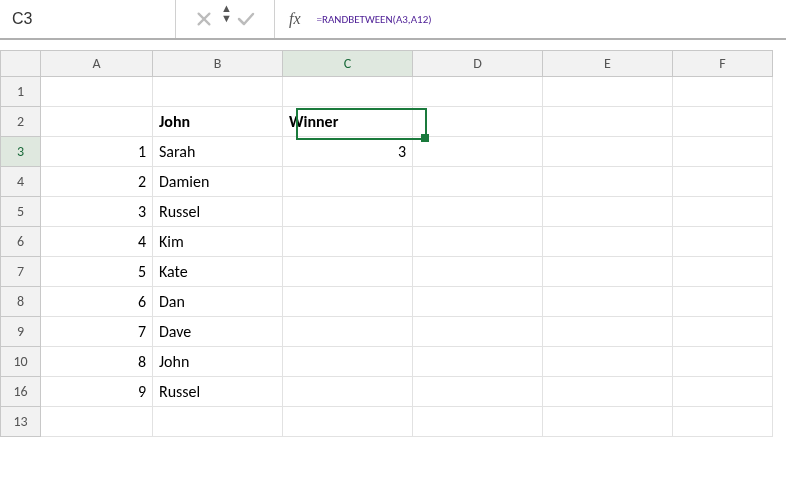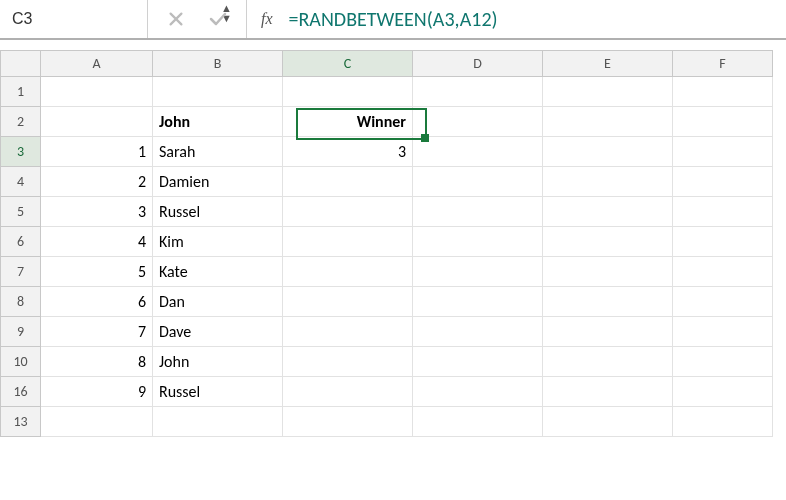--- a/index.html
+++ b/index.html
@@ -16,21 +16,21 @@
   .formula-bar {
     display: flex;
     align-items: center;
     height: 40px;
     border-bottom: 2px solid #b0b0b0;
     background: #fff;
   }
   .name-box-wrap {
     display: flex;
     align-items: center;
-    width: 148px;
+    width: 176px;
     height: 100%;
     border-right: 1px solid #d0d0d0;
     padding: 0 6px 0 10px;
   }
   .name-box {
     flex: 1;
     font-size: 16px;
     color: #333;
     background: transparent;
     border: none;
@@ -59,22 +59,22 @@
   }
   .fx {
     font-style: italic;
     font-family: 'Times New Roman', serif;
     font-size: 16px;
     color: #555;
     padding: 0 14px;
   }
   .formula-input {
     flex: 1;
-    font-size: 20px;
-    color: #0f766e;
+    font-size: 11px;
+    color: #4c1d95;
     border: none;
     outline: none;
     background: transparent;
     font-family: Calibri, Arial, sans-serif;
   }
 
   .sheet {
     position: relative;
     margin-top: 10px;
   }
@@ -124,21 +124,21 @@
     border: 1px solid #e2e2e2;
     height: 30px;
     padding: 0 6px;
     font-size: 16px;
     color: #000;
     text-align: left;
     overflow: hidden;
     white-space: nowrap;
   }
   td.cell.num { text-align: right; }
-  td.cell.boldcenter { font-weight: bold; text-align: right; }
+  td.cell.boldcenter { font-weight: bold; text-align: left; }
   td.cell.boldleft { font-weight: bold; text-align: left; }
 
   .selected-cell {
     position: absolute;
     border: 2px solid #1a7a3c;
     pointer-events: none;
     top: 58px;
     left: 296px;
     width: 131px;
     height: 32px;

